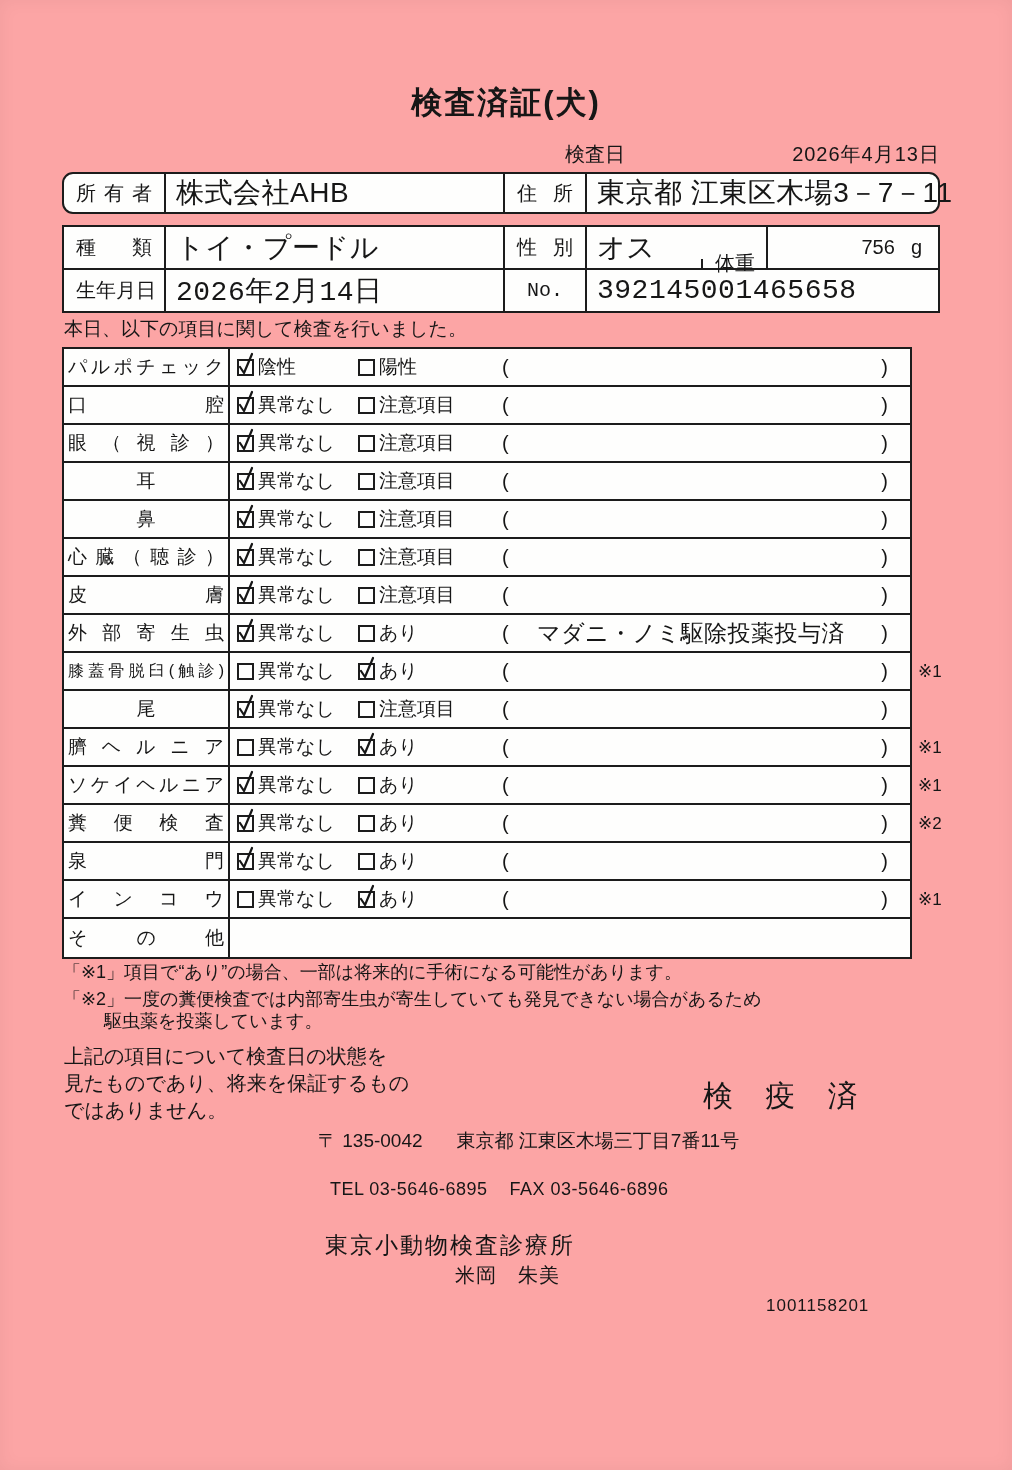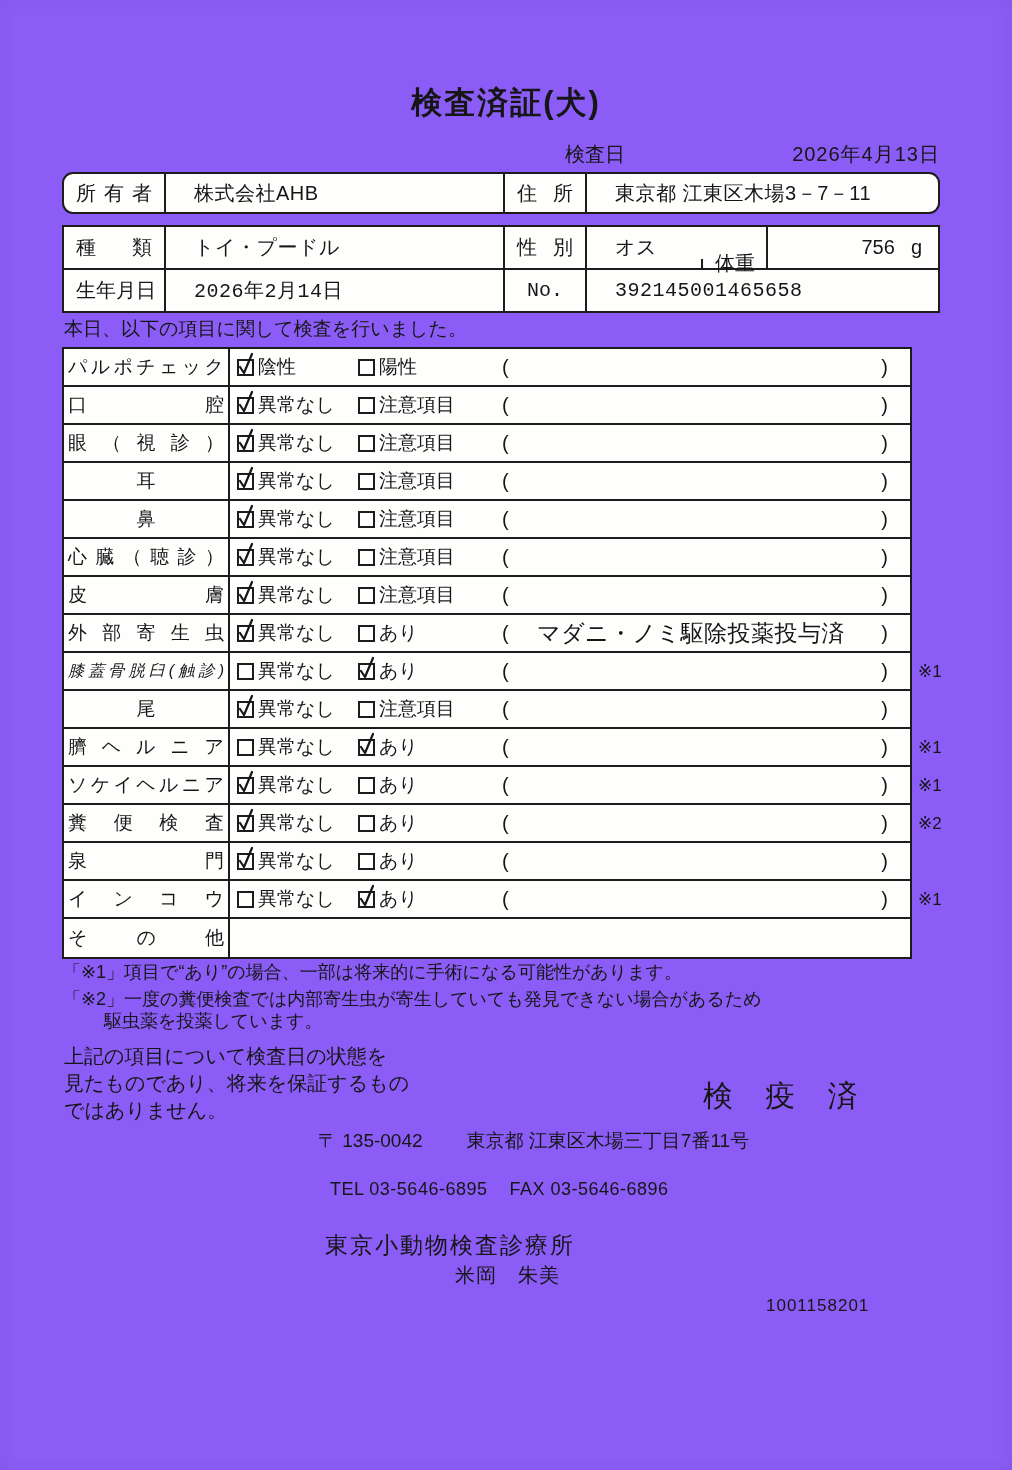--- a/index.html
+++ b/index.html
@@ -6,41 +6,41 @@
   body{
     background:#e9e9e6;
     font-family:"Liberation Sans","DejaVu Sans",sans-serif;
     color:#161616;
     -webkit-font-smoothing:antialiased;
   }
   .page{
     position:relative;
     width:1012px;height:1470px;
     margin:0 auto;
-    background:#8b5cf6;
+    background:#fca5a5;
     box-shadow:inset 0 0 18px rgba(0,0,0,0.05);
     overflow:hidden;
   }
   
   .doc-title{
     position:absolute;left:0;top:82px;width:100%;
     text-align:center;font-size:31px;font-weight:600;letter-spacing:2px;
   }
   .exam-date-label{position:absolute;left:565px;top:141px;font-size:20px;}
   .exam-date-value{position:absolute;right:72px;top:141px;font-size:20px;letter-spacing:1px;}
   
   .hbox{position:absolute;left:62px;width:878px;border:2px solid #1c1c1c;box-sizing:border-box;background:#fefefd;}
   .hrow{display:flex;height:38px;}
   .hrow + .hrow{border-top:2px solid #1c1c1c;font-family:Liberation Mono, monospace;}
   .hcell{display:flex;align-items:center;box-sizing:border-box;overflow:visible;white-space:nowrap;}
   .hcell.bl{border-left:2px solid #1c1c1c;}
   .hlabel span{display:block;width:100%;text-align:justify;text-align-last:justify;font-size:20px;}
   .hlabel{padding:0 12px;}
   .hlabel.ctr span{text-align:center;text-align-last:center;}
-  .hvalue{padding-left:28px;font-size:20px;letter-spacing:0.5px;}
+  .hvalue{padding-left:10px;font-size:28px;letter-spacing:0.5px;}
   .w-label{width:100px;flex:none;}
   .w-value{width:339px;flex:none;}
   .w-small{width:82px;flex:none;}
   .w-sex{width:116px;flex:none;text-align:center;}
   .w-wt{width:65px;flex:none;margin-top:32px;}
   .w-rest{flex:1;}
   .weight-cell{justify-content:flex-end;padding-right:16px;gap:16px;font-size:20px;}
   #box-owner{top:172px;border-radius:11px;}
   #box-info{top:225px;}
   #box-info .hrow{height:41px;}
@@ -49,41 +49,41 @@
   
   .exam-table{
     position:absolute;left:62px;top:347px;width:846px;
     border:2px solid #1c1c1c;background:#fefefd;
   }
   .xrow{display:flex;height:38px;box-sizing:border-box;border-bottom:2px solid #1c1c1c;position:relative;}
   .xrow:last-child{border-bottom:none;}
   .xlabel{width:166px;flex:none;border-right:2px solid #1c1c1c;box-sizing:border-box;padding:0 4px;display:flex;align-items:center;}
   .xlabel-text{display:block;width:100%;font-size:19px;text-align:justify;text-align-last:justify;white-space:nowrap;}
   .xlabel.one .xlabel-text{text-align:center;text-align-last:center;}
-  .xlabel.tight .xlabel-text{font-size:16px;font-style:italic;}
+  .xlabel.tight .xlabel-text{font-size:16px;}
   .xopts{flex:1;position:relative;display:flex;align-items:center;}
   .xopt{display:inline-flex;align-items:center;font-size:19px;white-space:nowrap;}
   .xopt.o0{margin-left:7px;}
   .xopt.o1{position:absolute;left:128px;}
   .cb{position:relative;width:13px;height:13px;border:2px solid #1c1c1c;margin-right:4px;flex:none;}
   .cb svg{position:absolute;left:-3px;top:-10px;overflow:visible;}
   .paren{position:absolute;font-size:20px;top:50%;transform:translateY(-50%);}
   .paren.open{left:272px;}
   .paren.close{right:22px;}
   .xnote{position:absolute;left:282px;width:358px;text-align:center;top:50%;transform:translateY(-50%);font-size:23px;font-weight:500;white-space:nowrap;letter-spacing:0.5px;}
   .refmark{position:absolute;left:100%;margin-left:8px;top:50%;transform:translateY(-50%);font-size:17px;white-space:nowrap;}
   
   .fn{position:absolute;left:63px;font-size:18px;white-space:nowrap;}
   #fn1{top:960px;}
   #fn2{top:987px;}
   #fn3{top:1009px;left:104px;}
   
   .disclaimer{position:absolute;left:64px;top:1043px;font-size:20px;line-height:27px;font-weight:500;}
   .stamp{position:absolute;left:703px;top:1076px;font-size:30px;letter-spacing:12px;font-weight:500;white-space:nowrap;}
-  .postal-row{position:absolute;left:318px;top:1128px;font-size:19px;display:flex;gap:14px;white-space:nowrap;}
+  .postal-row{position:absolute;left:318px;top:1128px;font-size:19px;display:flex;gap:4px;white-space:nowrap;}
   .postal-row .addr{margin-left:30px;}
   .tel-row{position:absolute;left:330px;top:1179px;font-size:18px;display:flex;gap:22px;letter-spacing:0.5px;white-space:nowrap;}
   .clinic-name{position:absolute;left:325px;top:1230px;font-size:23px;letter-spacing:2px;white-space:nowrap;}
   .examiner-name{position:absolute;left:455px;top:1262px;font-size:20px;letter-spacing:1px;white-space:nowrap;}
   .serial{position:absolute;left:766px;top:1296px;font-size:17px;letter-spacing:1px;}
 </style>
 </head>
 <body>
 
 <div class="page">

